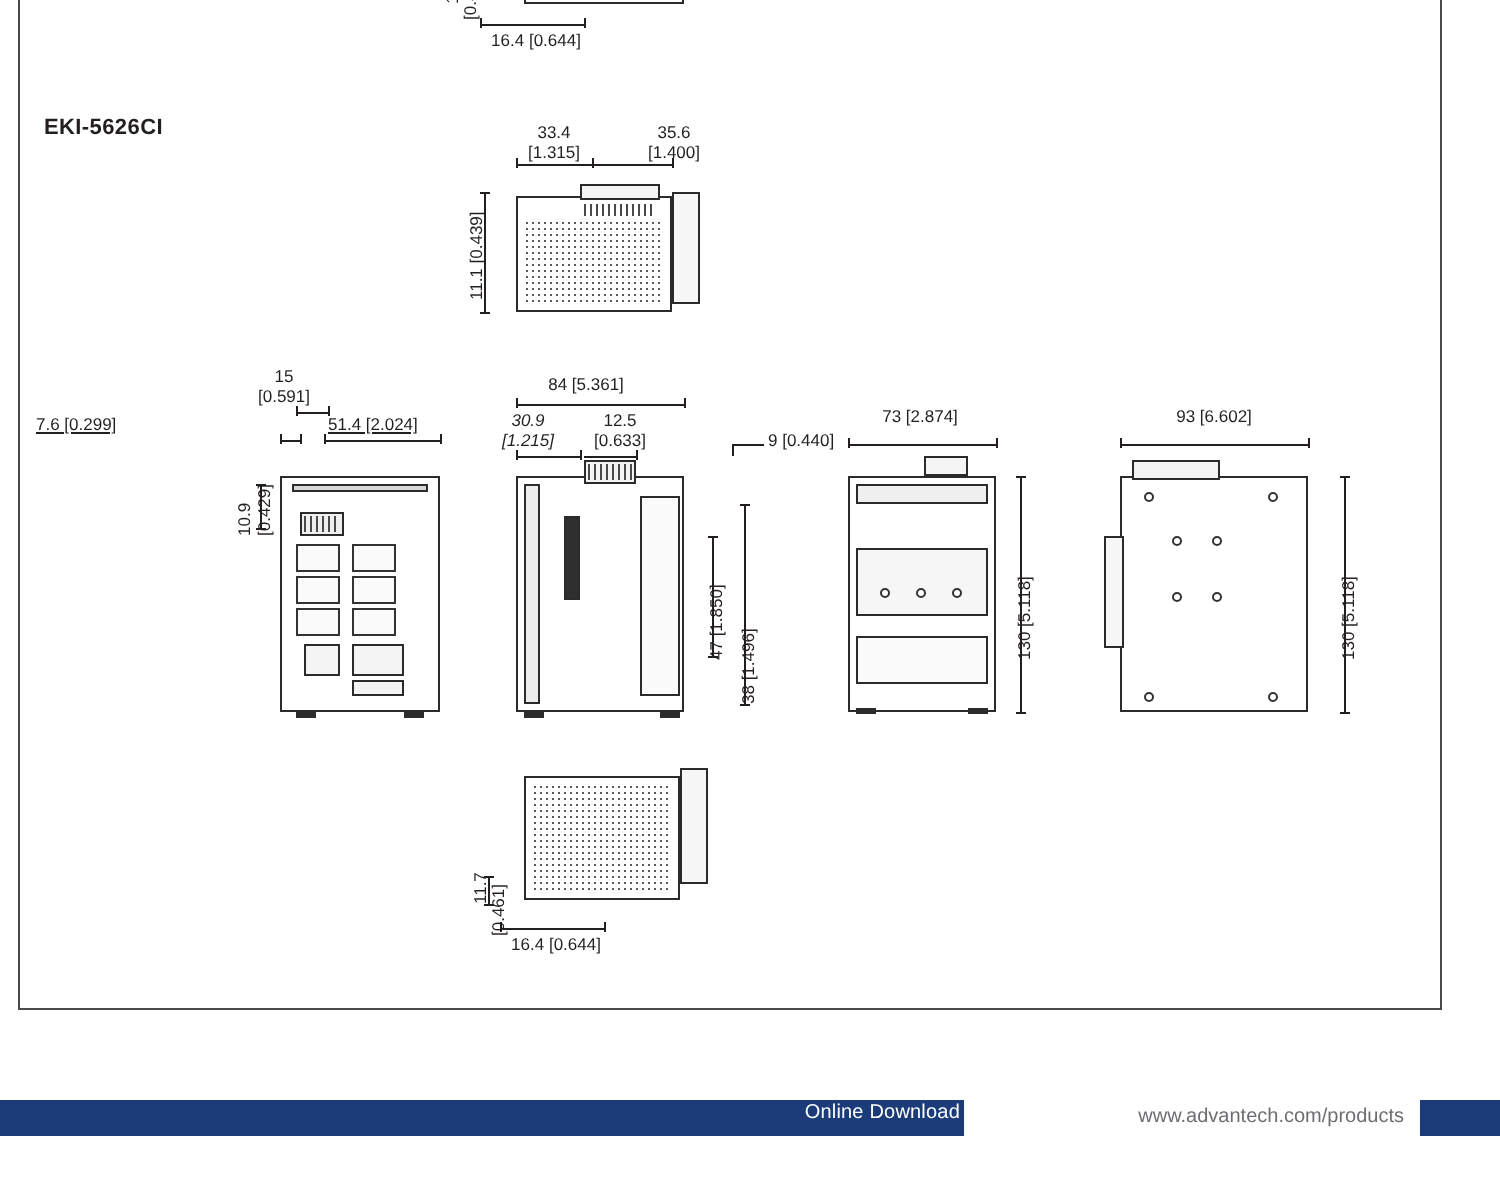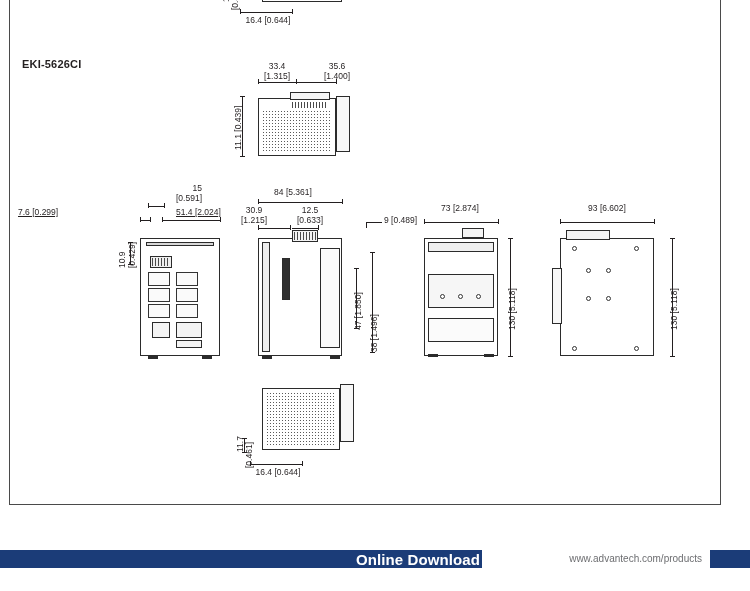--- a/index.html
+++ b/index.html
@@ -118,22 +118,22 @@
     left: 0;
     top: 550px;
     width: 750px;
     height: 18px;
     background: #1b3c78;
   }
   .footer-label {
     position: absolute;
     top: 551px;
     right: 270px;
-    font-size: 15px;
-    font-weight: bold;
+    font-size: 10px;
+    font-weight: normal;
     color: #ffffff;
     letter-spacing: 0.1px;
   }
   .footer-url-box {
     position: absolute;
     top: 550px;
     right: 40px;
     width: 228px;
     height: 18px;
     background: #ffffff;
@@ -189,28 +189,28 @@
     <div class="box" style="left:258px; top:98px; width:78px; height:58px;"></div>
     <div class="perf" style="left:262px; top:110px; width:70px; height:42px;"></div>
     <div class="box" style="left:290px; top:92px; width:40px; height:8px; background:#f5f5f5;"></div>
     <div class="grille" style="left:292px; top:102px; width:36px; height:6px;"></div>
 
     <div class="box" style="left:336px; top:96px; width:14px; height:56px; background:#f7f7f7;"></div>
   </div>
 
   <div>
 
-    <div class="dim center" style="left:142px; top:184px; width:60px; white-space:pre-line;text-align:right;">15
+    <div class="dim center" style="left:112px; top:184px; width:60px; white-space:pre-line;">15
 [0.591]</div>
     <div class="ln hline" style="left:148px; top:206px; width:16px;"></div>
     <div class="tick" style="left:148px; top:203px;"></div>
     <div class="tick" style="left:164px; top:203px;"></div>
 
     <div class="dim" style="left:18px; top:208px;text-decoration:underline;">7.6 [0.299]</div>
-    <div class="dim" style="left:176px; top:208px;text-decoration:underline;">51.4 [2.024]</div>
+    <div class="dim" style="left:164px; top:208px;text-decoration:underline;">51.4 [2.024]</div>
     <div class="ln hline" style="left:140px; top:220px; width:10px;"></div>
     <div class="ln hline" style="left:162px; top:220px; width:58px;"></div>
     <div class="tick" style="left:140px; top:217px;"></div>
     <div class="tick" style="left:150px; top:217px;"></div>
     <div class="tick" style="left:162px; top:217px;"></div>
     <div class="tick" style="left:220px; top:217px;"></div>
 
     <div class="ln vline" style="left:130px; top:242px; height:22px;"></div>
     <div class="htick" style="left:128px; top:242px;"></div>
     <div class="htick" style="left:128px; top:264px;"></div>
@@ -238,41 +238,41 @@
     <div class="foot" style="left:202px; top:356px; width:10px;"></div>
   </div>
 
   <div>
 
     <div class="dim center" style="left:248px; top:188px; width:90px;">84 [5.361]</div>
     <div class="ln hline" style="left:258px; top:202px; width:84px;"></div>
     <div class="tick" style="left:258px; top:199px;"></div>
     <div class="tick" style="left:342px; top:199px;"></div>
 
-    <div class="dim center" style="left:224px; top:206px; width:60px; white-space:pre-line;">30.9
+    <div class="dim center" style="left:234px; top:206px; width:60px; white-space:pre-line;font-style:italic;">30.9
 [1.215]</div>
     <div class="dim center" style="left:280px; top:206px; width:60px; white-space:pre-line;">12.5
 [0.633]</div>
     <div class="ln hline" style="left:258px; top:228px; width:32px;"></div>
     <div class="ln hline" style="left:292px; top:228px; width:26px;"></div>
     <div class="tick" style="left:258px; top:225px;"></div>
     <div class="tick" style="left:290px; top:225px;"></div>
     <div class="tick" style="left:318px; top:225px;"></div>
 
     <div class="box" style="left:258px; top:238px; width:84px; height:118px;"></div>
     <div class="box" style="left:262px; top:242px; width:8px; height:110px; background:#ededed;"></div>
     <div class="box" style="left:282px; top:258px; width:8px; height:42px; background:#2f2f2f;"></div>
     <div class="box" style="left:292px; top:230px; width:26px; height:12px; background:#f3f3f3;"></div>
     <div class="grille" style="left:294px; top:232px; width:22px; height:8px;"></div>
     <div class="box" style="left:320px; top:248px; width:20px; height:100px; background:#fbfbfb;"></div>
 
     <div class="foot" style="left:262px; top:356px; width:10px;"></div>
     <div class="foot" style="left:330px; top:356px; width:10px;"></div>
 
-    <div class="dim" style="left:384px; top:216px;">9 [0.489]</div>
+    <div class="dim" style="left:384px; top:216px;">9 [0.440]</div>
     <div class="ln hline" style="left:366px; top:222px; width:16px;"></div>
     <div class="ln vline" style="left:366px; top:222px; height:6px;"></div>
 
     <div class="ln vline" style="left:356px; top:268px; height:60px;"></div>
     <div class="htick" style="left:354px; top:268px;"></div>
     <div class="htick" style="left:354px; top:328px;"></div>
     <div class="dim vert" style="left:354px; top:330px;">47 [1.850]</div>
 
     <div class="ln vline" style="left:372px; top:252px; height:100px;"></div>
     <div class="htick" style="left:370px; top:252px;"></div>

